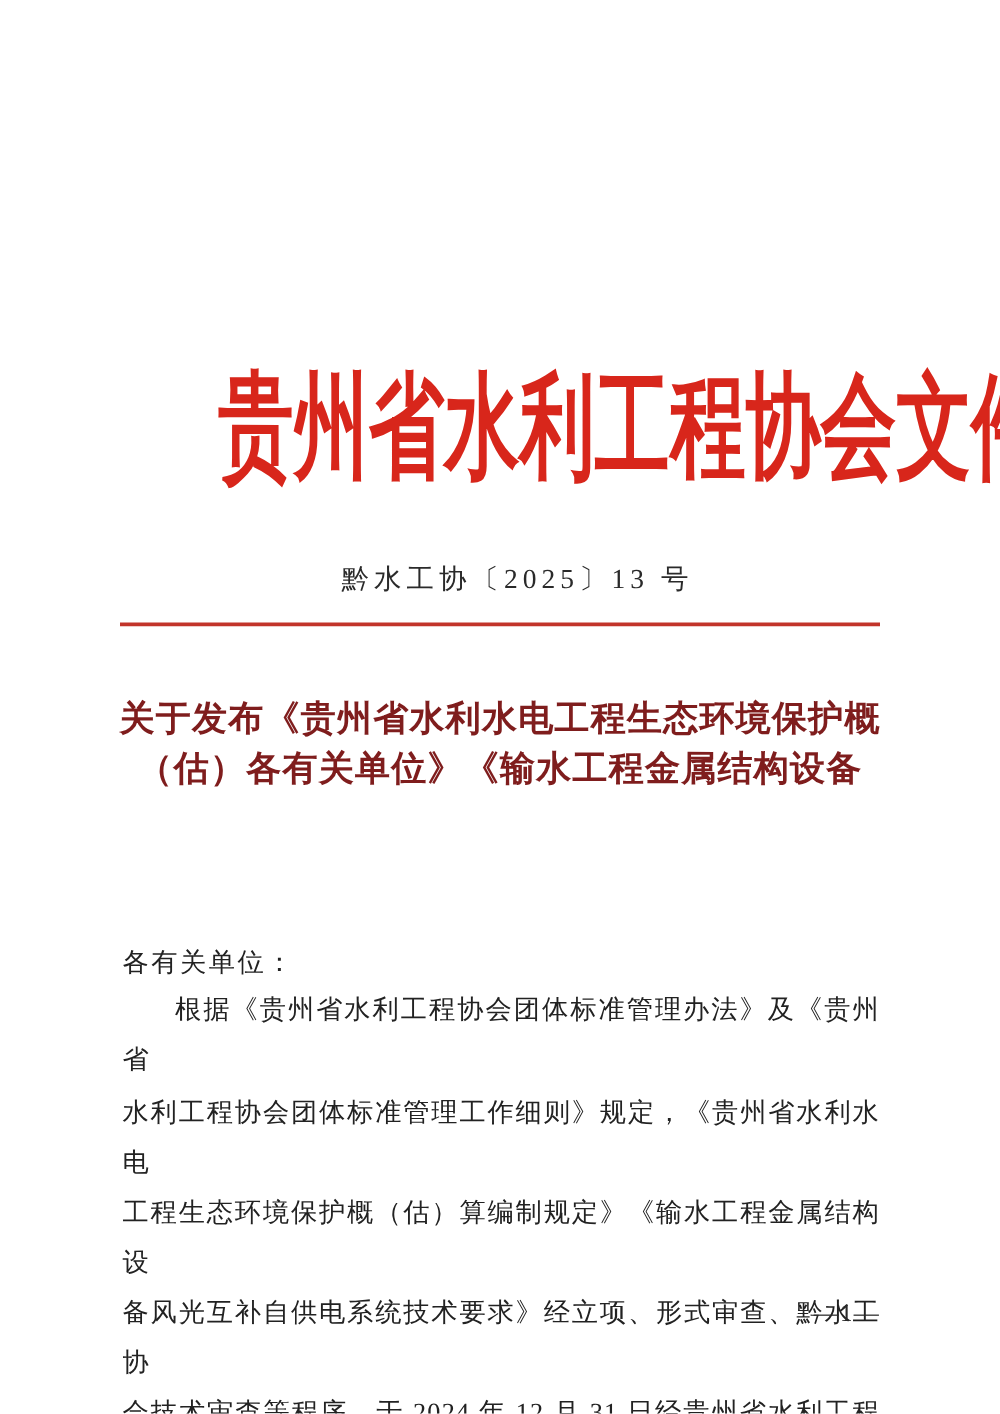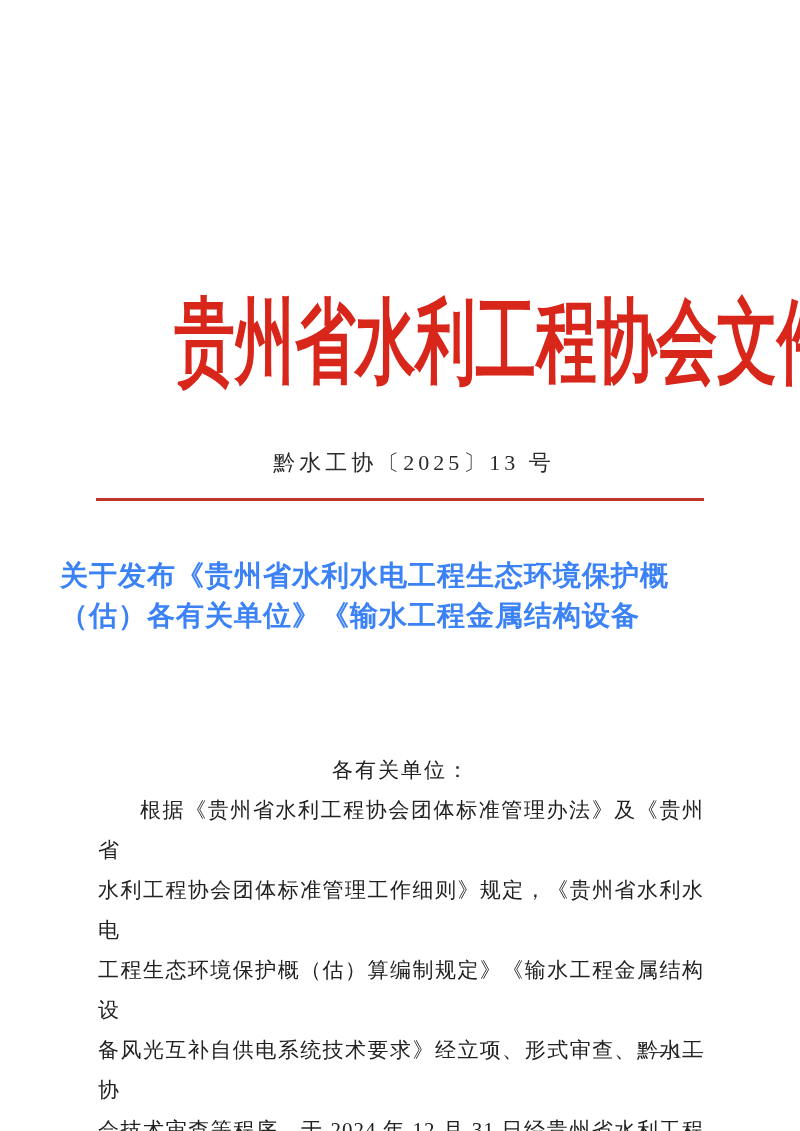--- a/index.html
+++ b/index.html
@@ -59,49 +59,50 @@
     height: 3px;
     background: #c2342a;
   }
 
   
   .notice-title {
     position: absolute;
     top: 556px;
     left: 60px;
     width: 680px;
-    text-align: left;
+    text-align: center;
     font-weight: bold;
     font-size: 28px;
     line-height: 40px;
-    color: #3b82f6;
+    color: #7f1d1d;
     letter-spacing: 1px;
   }
 
   
   .body-block {
     position: absolute;
     top: 750px;
     left: 98px;
     width: 606px;
     font-size: 21px;
     line-height: 40px;
     color: #222222;
   }
   .salutation {
-    text-align: center;
+    text-align: left;
     letter-spacing: 2px;
   }
   .body-line {
     text-align: justify;
     text-align-last: justify;
     letter-spacing: 1px;
   }
   .body-line.first {
     text-indent: 2em;
+    font-family: Liberation Mono, monospace;
   }
 
   
   .page-number {
     position: absolute;
     top: 1040px;
     right: 96px;
     font-size: 20px;
     letter-spacing: 1px;
     color: #2a2a2a;

